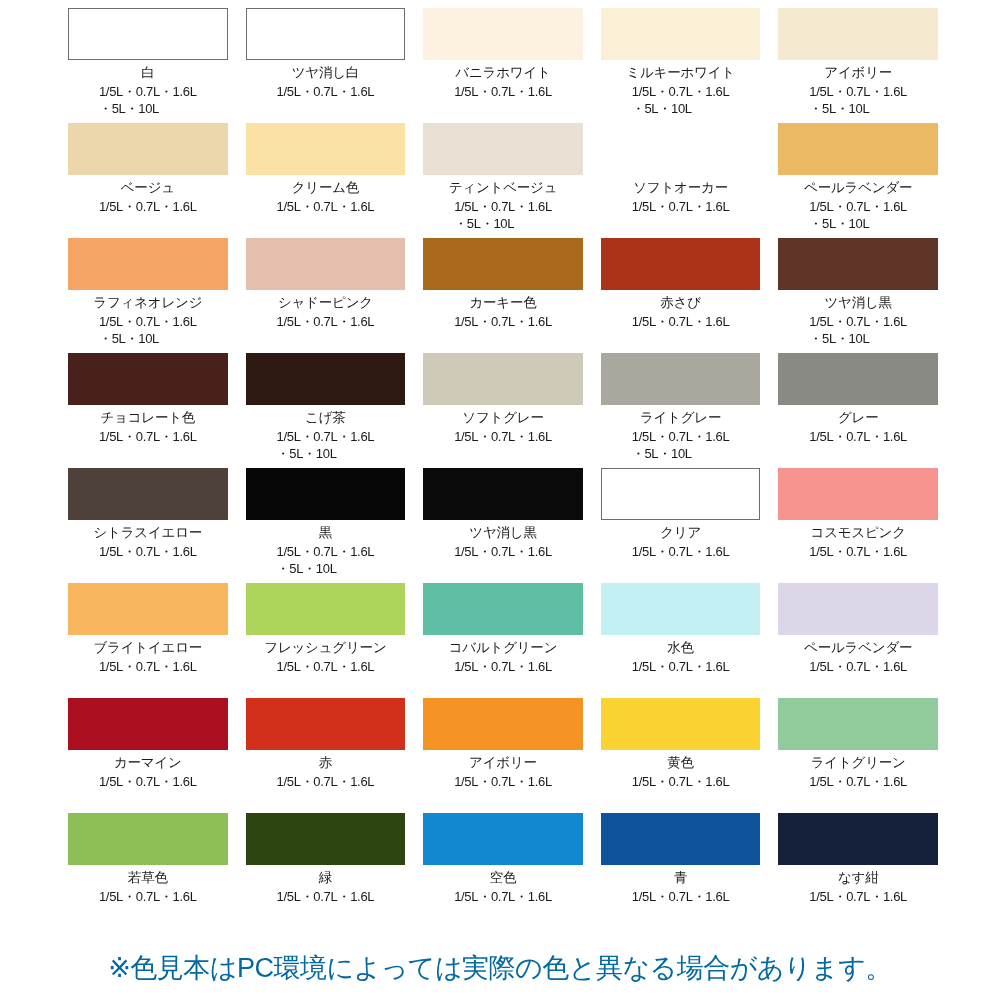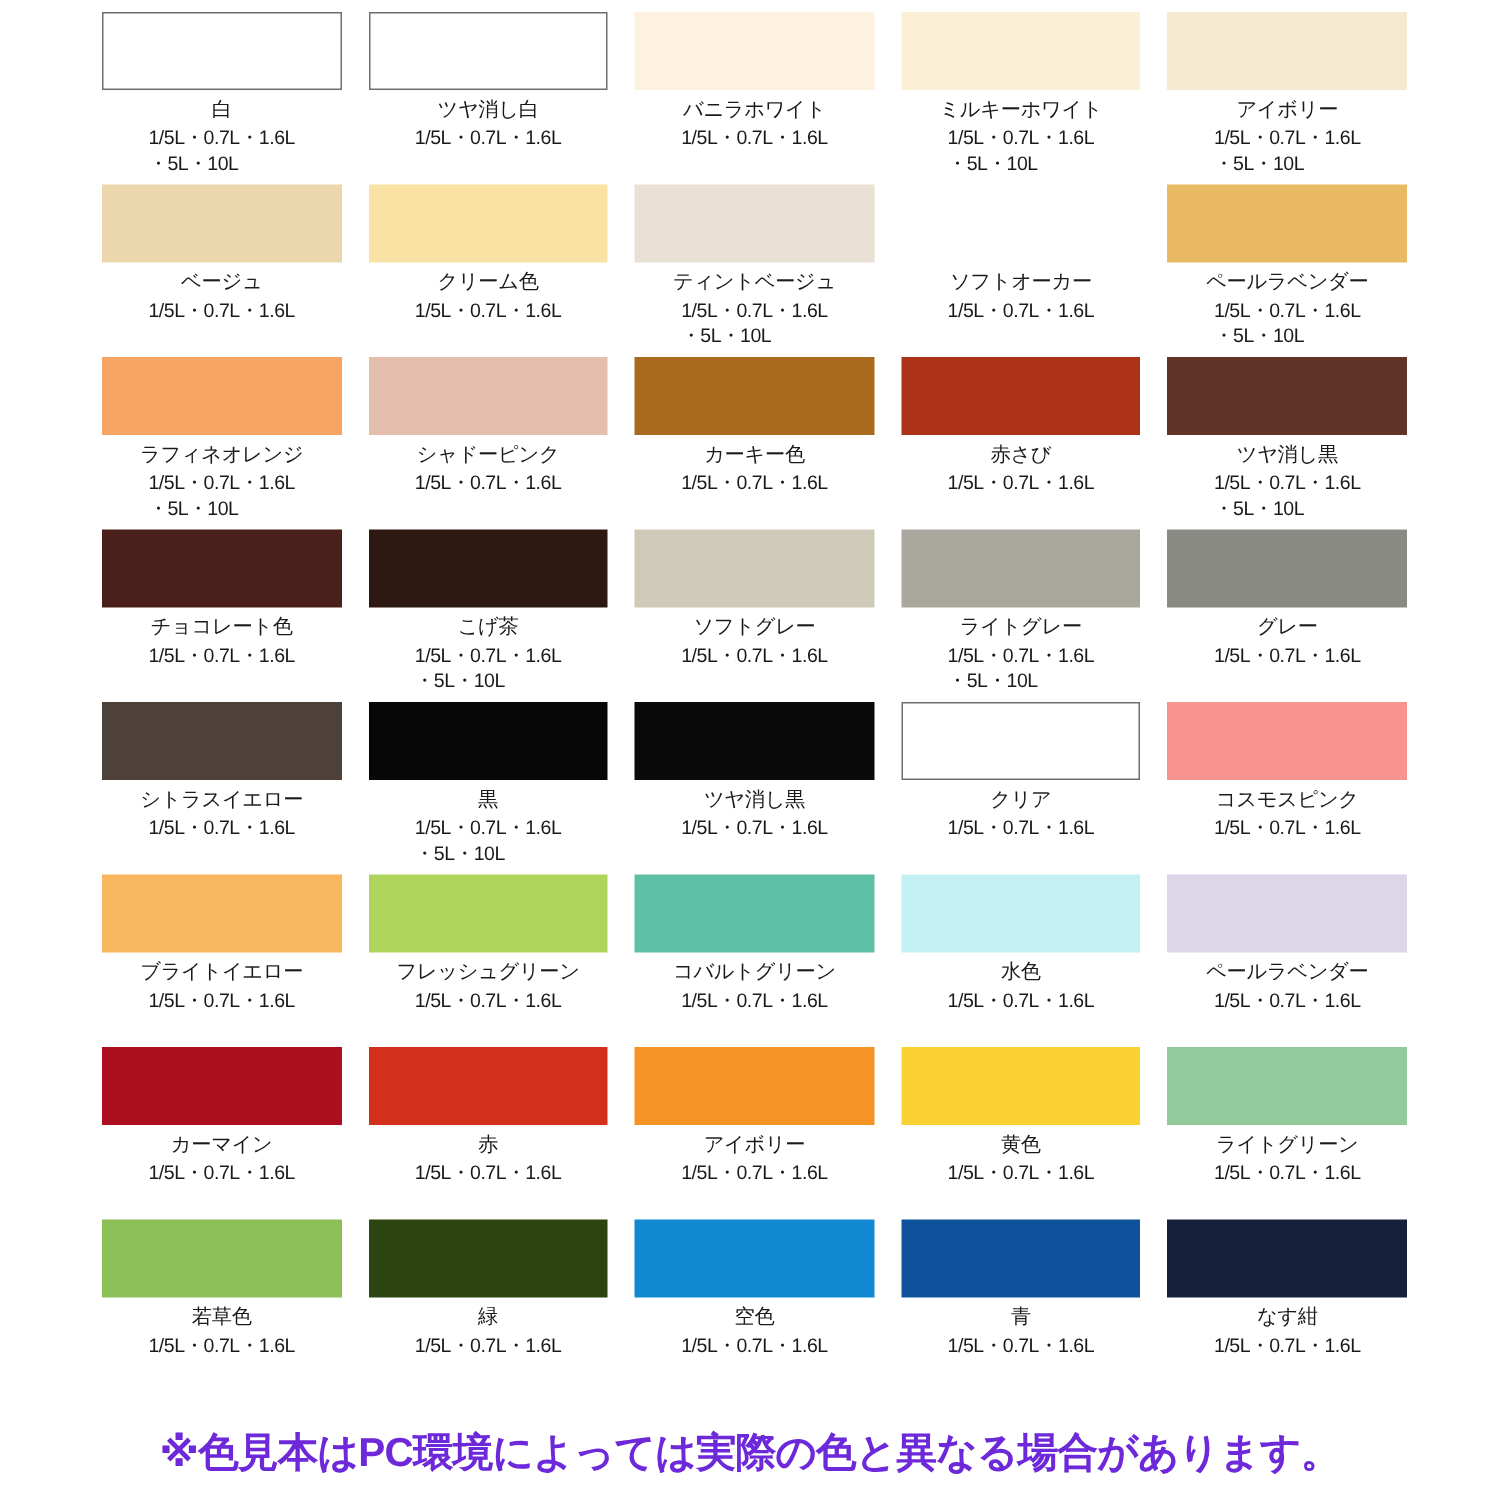--- a/index.html
+++ b/index.html
@@ -60,23 +60,23 @@
     white-space: pre-line;
     letter-spacing: -0.3px;
   }
   #footer-note {
     position: absolute;
     left: 0;
     right: 0;
     bottom: 14px;
     text-align: center;
     font-size: 27px;
-    font-weight: 700;
+    font-weight: 400;
     letter-spacing: -0.5px;
-    color: #6d28d9;
+    color: #0369a1;
   }
 </style>
 </head>
 <body>
 
 <div id="chart-root">
   <div class="swatch-grid">
       <div class="swatch-cell">
         <div class="swatch-chip bordered" style="background-color: rgb(255, 255, 255);"></div>
         <div class="swatch-name">白</div>

